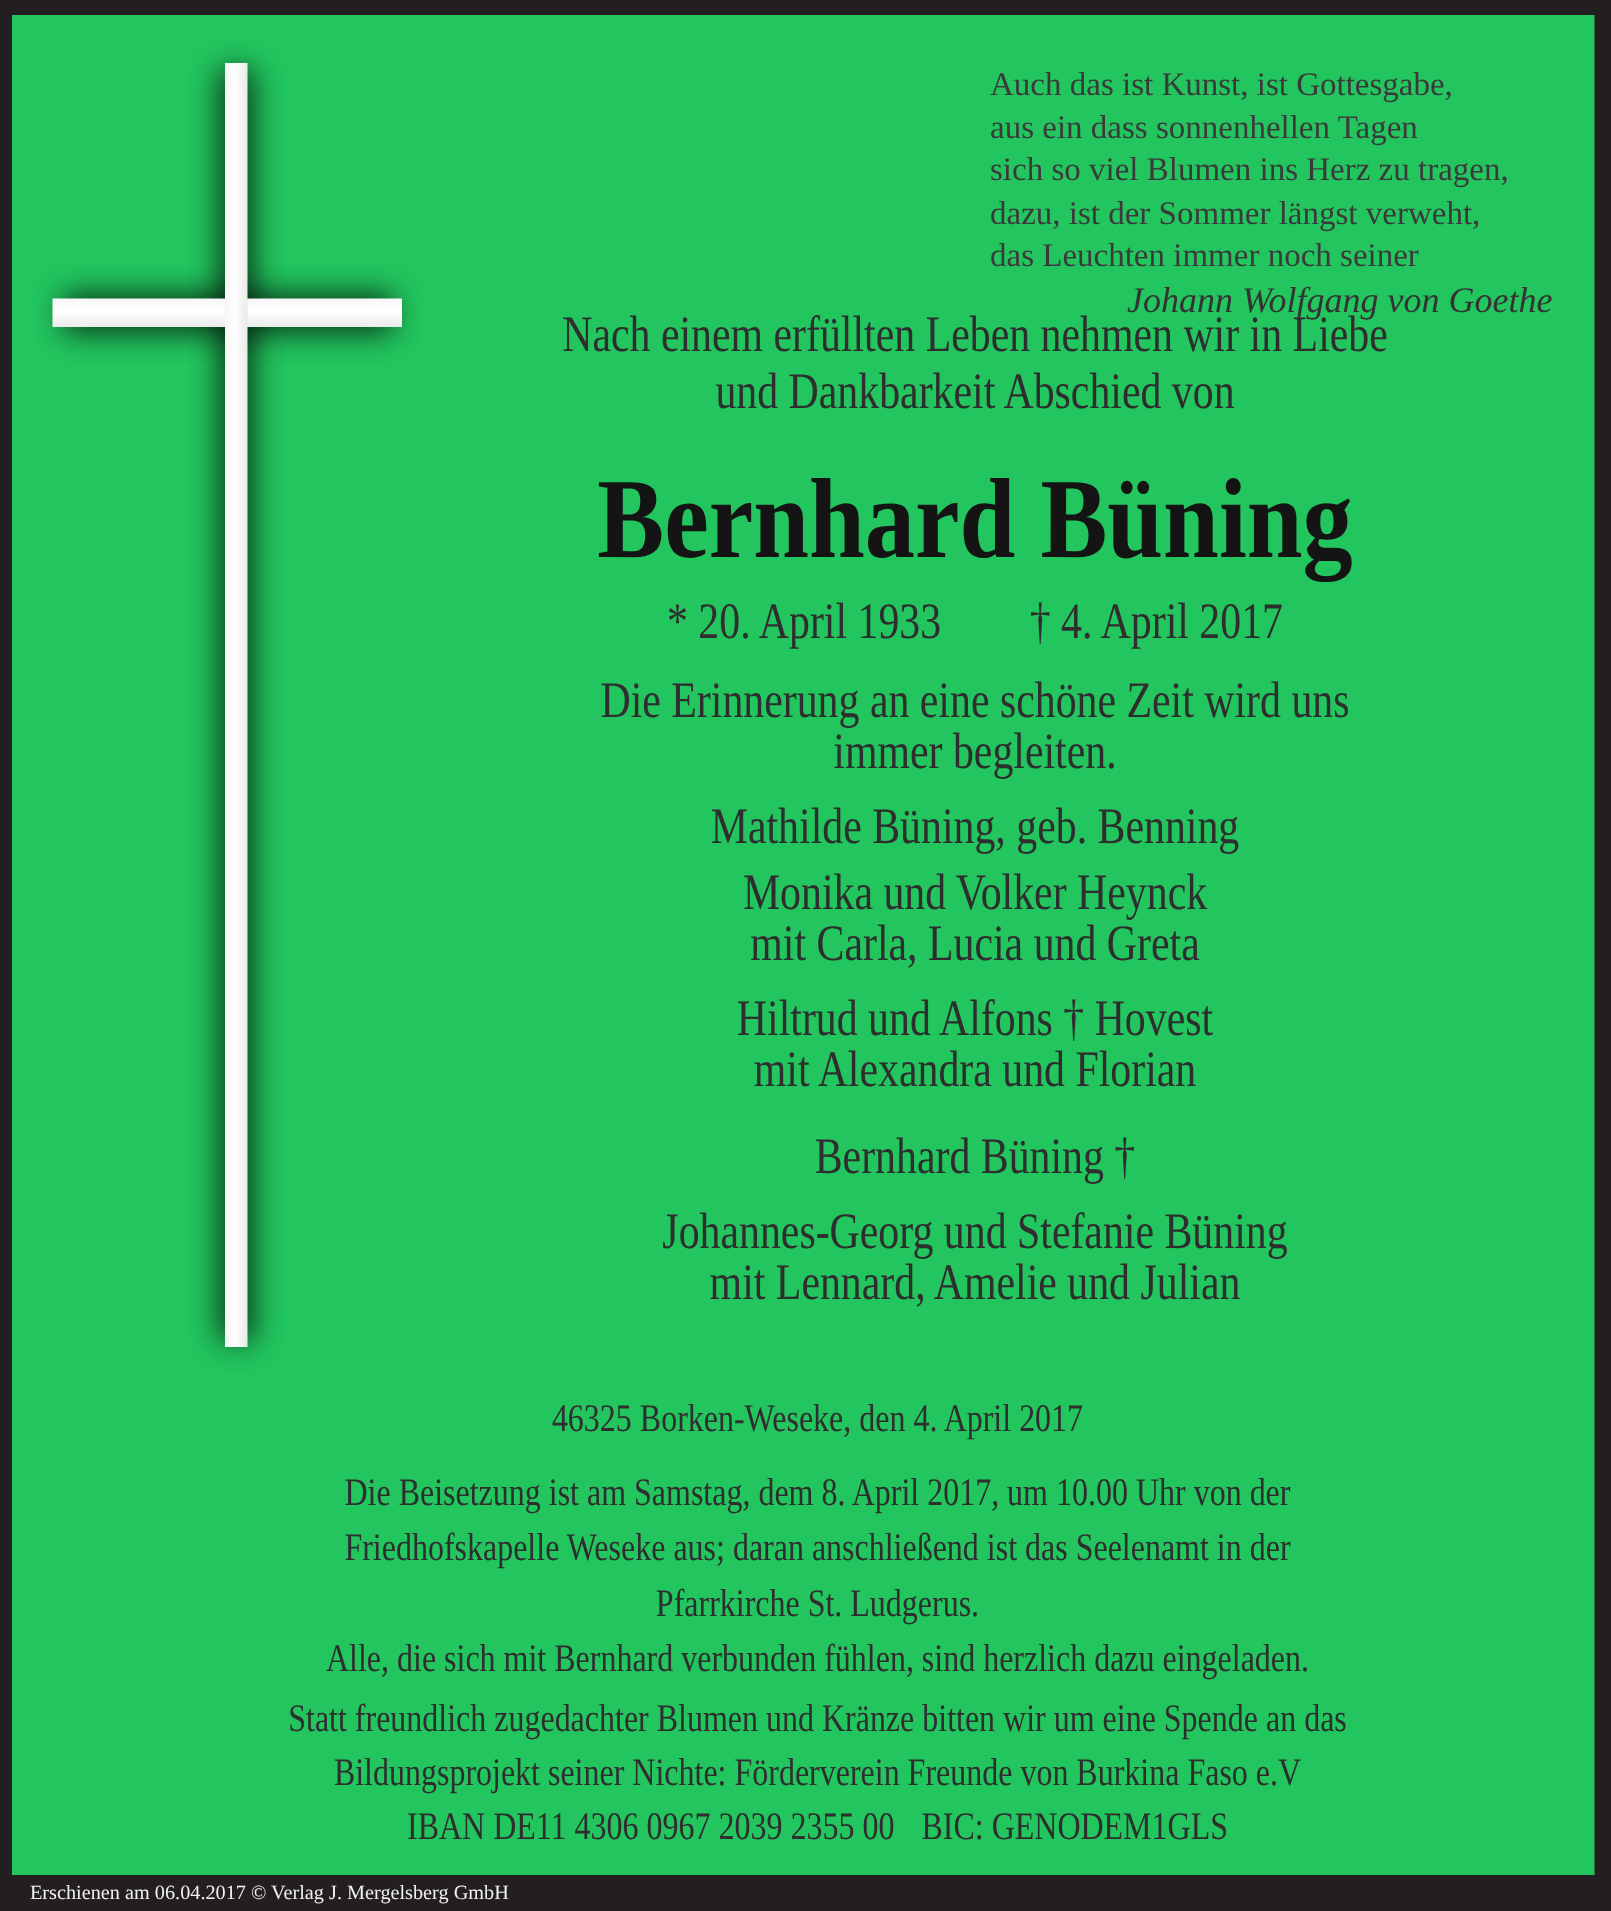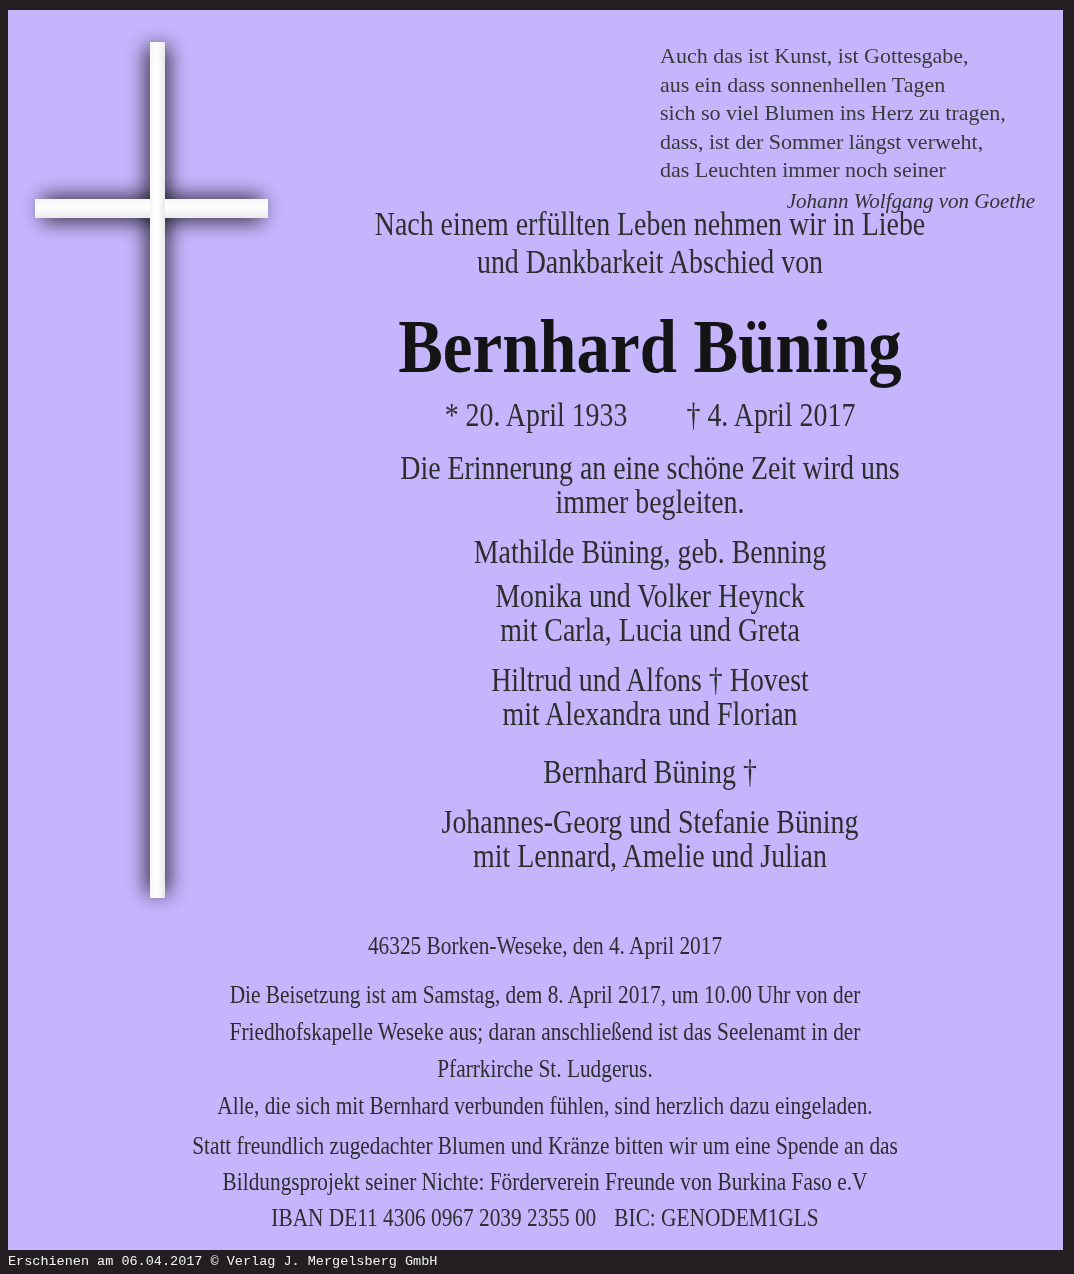--- a/index.html
+++ b/index.html
@@ -1,39 +1,39 @@
 <!DOCTYPE html>
 <html><head>
 <meta charset="utf-8">
 <style>
   html,body { margin:0; padding:0; background:#555; }
   .page {
-    position:relative; width:1074px; height:1274px; background:#c4b5fd;
+    position:relative; width:1074px; height:1274px; background:#22c55e;
     overflow:hidden; font-family:"Liberation Serif","DejaVu Serif",serif;
   }
   
   .frame-top    { position:absolute; left:0; top:0; width:1074px; height:10px; background:#231f20; }
   .frame-left   { position:absolute; left:0; top:0; width:8px;  height:1274px; background:#231f20; }
   .frame-right  { position:absolute; left:1063px; top:0; width:11px; height:1274px; background:#231f20; }
   .footer-band  { position:absolute; left:0; top:1250px; width:1074px; height:24px; background:#231f20; }
   .footer-text  {
-    font-family:Liberation Mono, monospace; font-size:13.5px;
-    color:#f2f2f2; line-height:24px; padding-left:8px; white-space:nowrap;
+    font-family:Liberation Serif, serif; font-size:13.5px;
+    color:#f2f2f2; line-height:24px; padding-left:20px; white-space:nowrap;
   }
   
   .cross { position:absolute; left:0; top:0; }
   .cross-shadow-v { position:absolute; left:146px; top:46px;  width:23px;  height:848px; background:#000; opacity:.72; filter:blur(10px); }
   .cross-shadow-h { position:absolute; left:42px;  top:196px; width:220px; height:26px;  background:#000; opacity:.72; filter:blur(10px); }
   .cross-bar-h { position:absolute; left:35px; top:199px; width:233px; height:19px;
     background:linear-gradient(to bottom,#f6f6f6,#ffffff 45%,#ebebeb); }
   .cross-bar-v { position:absolute; left:150px; top:42px; width:15px; height:856px;
     background:linear-gradient(to right,#f6f6f6,#ffffff 45%,#e9e9e9); }
   
   .poem-block { position:absolute; left:660px; top:42px; width:375px; font-size:22px; line-height:28.5px; color:#3a3a3a; }
-  .poem-author { text-align:right; font-style:italic; font-size:21px; margin-top:2px; color:#333; }
+  .poem-author { text-align:right; font-style:italic; font-size:24px; margin-top:2px; color:#333; }
   
   .cond { width:100%; text-align:center; white-space:nowrap; transform:scaleX(0.82); transform-origin:50% 0; }
   .main-block { position:absolute; left:240px; top:205px; width:820px; font-size:34px; color:#2e2e2e; }
   .intro-line { line-height:38px; }
   .title-line { font-size:76px; font-weight:bold; color:#141414; line-height:82px; margin-top:24px; transform:scaleX(0.88); }
   .dates-row  { margin-top:10px; line-height:36px; }
   .dates-row .death { display:inline-block; margin-left:72px; }
   .memorial-line-1 { margin-top:18px; line-height:34px; }
   .line { line-height:34px; }
   .mt-group { margin-top:16px; }
@@ -56,21 +56,21 @@
     <div class="cross-shadow-v"></div>
     <div class="cross-shadow-h"></div>
     <div class="cross-bar-h"></div>
     <div class="cross-bar-v"></div>
   </div>
 
   <div class="poem-block">
     <div class="poem-line">Auch das ist Kunst, ist Gottesgabe,</div>
     <div class="poem-line">aus ein dass sonnenhellen Tagen</div>
     <div class="poem-line">sich so viel Blumen ins Herz zu tragen,</div>
-    <div class="poem-line">dass, ist der Sommer längst verweht,</div>
+    <div class="poem-line">dazu, ist der Sommer längst verweht,</div>
     <div class="poem-line">das Leuchten immer noch seiner</div>
     <div class="poem-author">Johann Wolfgang von Goethe</div>
   </div>
 
   <div class="main-block">
     <div class="cond intro-line">Nach einem erfüllten Leben nehmen wir in Liebe</div>
     <div class="cond intro-line">und Dankbarkeit Abschied von</div>
 
     <div class="cond title-line">Bernhard Büning</div>
 

